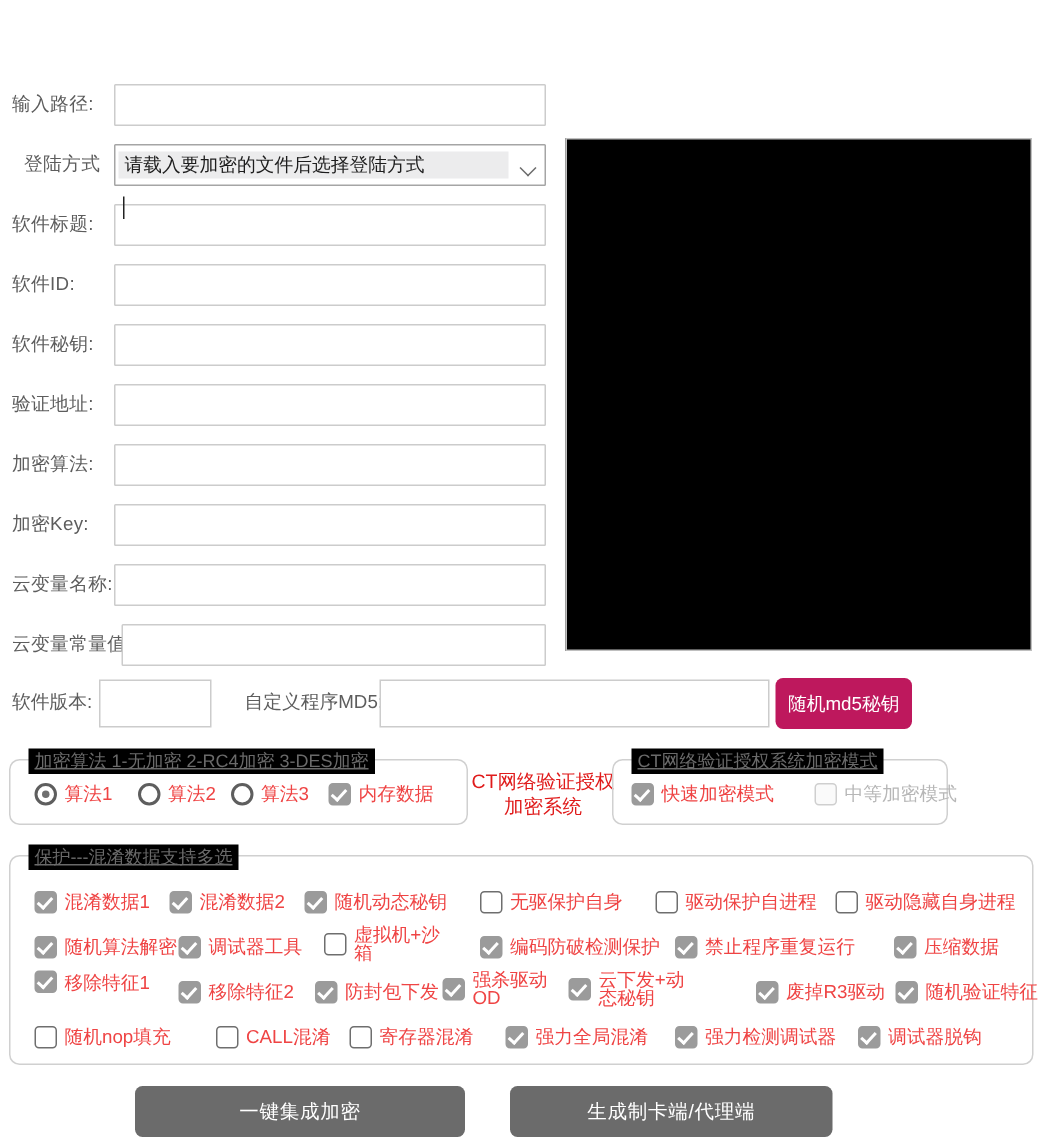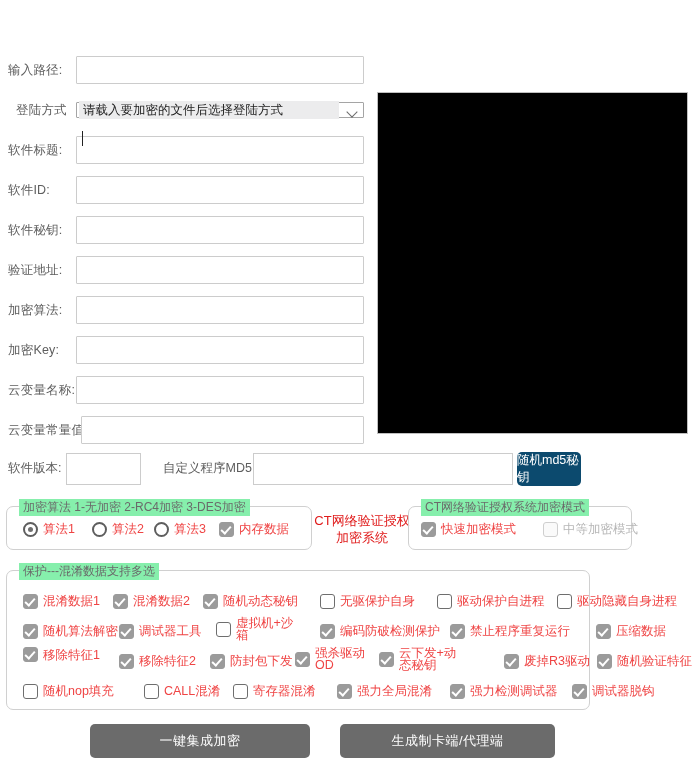--- a/index.html
+++ b/index.html
@@ -28,21 +28,21 @@
     width:288px;height:28px;box-sizing:border-box;
     border:1px solid #cccccc;background:#ffffff;border-radius:1px;
     font-family:inherit;font-size:12.5px;color:#333;padding:0 5px;
     outline:none;
   }
   .finput.wide{left:81px;width:283px;}
   .finput.caret{color:#222;}
 
   .fselect{
     position:absolute;left:76px;top:50%;transform:translateY(-50%);
-    width:288px;height:16px;box-sizing:border-box;
+    width:288px;height:28px;box-sizing:border-box;
     border:1px solid #a5a5a5;background:#ffffff;border-radius:1px;
     display:flex;align-items:center;
   }
   .fselect .sel-text{
     flex:1;height:18px;margin:0 2px 0 2px;background:#ececed;
     display:flex;align-items:center;padding-left:4px;
     font-size:12.5px;color:#1d1d1d;white-space:nowrap;overflow:hidden;
   }
   .fselect .sel-arrow{
     width:22px;height:100%;display:flex;align-items:center;justify-content:center;
@@ -73,39 +73,39 @@
     border:1px solid #cccccc;background:#fff;font-family:inherit;font-size:12.5px;
     padding:0 5px;outline:none;color:#333;
   }
   .md5label{position:absolute;left:163px;top:10px;font-size:12.5px;color:#5d5d5d;}
   .md5input{
     position:absolute;left:253px;top:3px;width:260px;height:32px;box-sizing:border-box;
     border:1px solid #cccccc;background:#fff;font-family:inherit;font-size:12.5px;
     padding:0 5px;outline:none;color:#333;
   }
   .md5btn{
-    position:absolute;left:517px;top:2px;width:64px;height:34px;
-    background:#0c4a6e;border:none;border-radius:5px;color:#ffffff;
+    position:absolute;left:517px;top:2px;width:91px;height:34px;
+    background:#be185d;border:none;border-radius:5px;color:#ffffff;
     font-family:inherit;font-size:12.5px;cursor:pointer;
     display:flex;align-items:center;justify-content:center;
   }
 
   
   .gbox{
     position:absolute;border:1px solid #d0d0d0;border-radius:7px;
     box-sizing:border-box;background:transparent;
   }
   .glegend{
-    position:absolute;top:-8px;left:12px;background:#86efac;padding:0 4px;
-    font-size:12px;color:#6a6a6a;white-space:nowrap;
+    position:absolute;top:-8px;left:12px;background:#000000;padding:0 4px;
+    font-size:12px;color:#6a6a6a;white-space:nowrap;text-decoration:underline;
   }
 
   .gbox-alg{left:6px;top:506px;width:306px;height:44px;}
   .gbox-mode{left:408px;top:506px;width:224px;height:44px;}
-  .gbox-prot{left:6px;top:570px;width:584px;height:140px;}
+  .gbox-prot{left:6px;top:570px;width:683px;height:140px;}
 
   .redtitle{
     position:absolute;left:310px;top:512px;width:104px;
     color:#e01b1b;font-size:13px;line-height:17px;text-align:center;
     font-family:"Liberation Sans","DejaVu Sans",sans-serif;
   }
 
   
   .ctl{display:inline-flex;align-items:center;position:absolute;cursor:pointer;}
   .ctl .lbl{font-size:12.5px;color:#ef4444;margin-left:5px;white-space:nowrap;}

